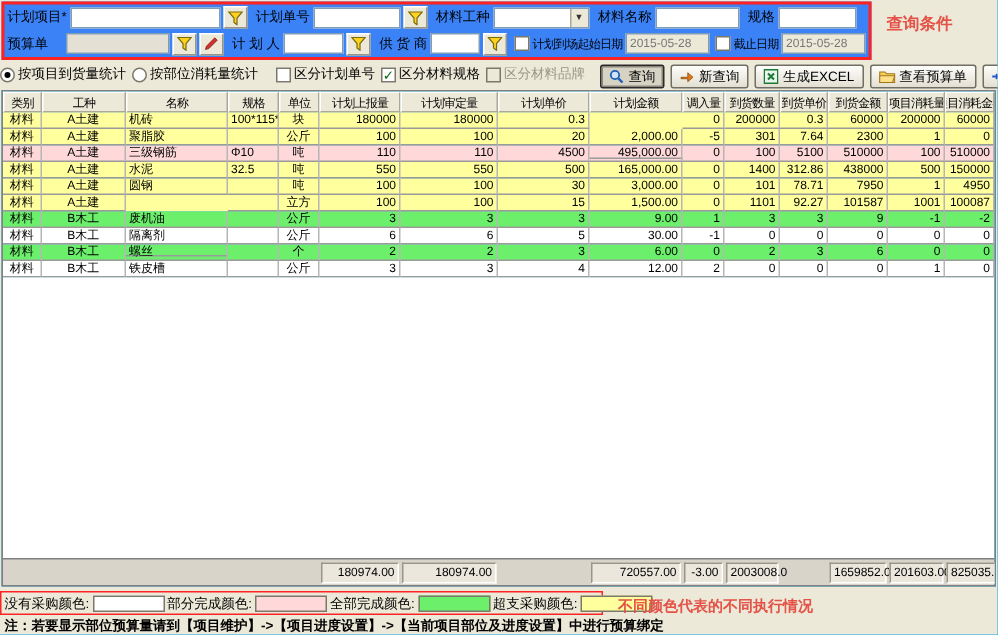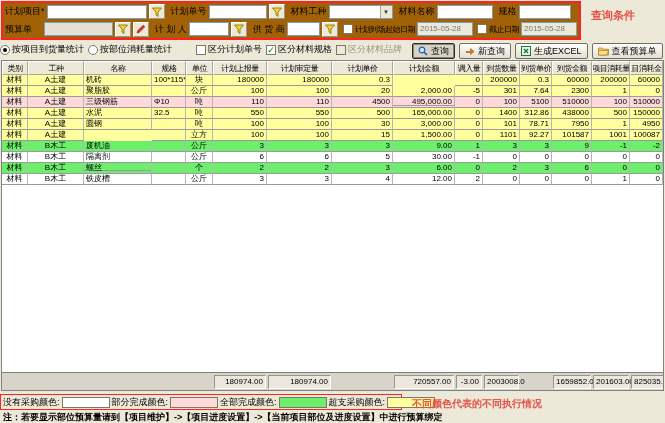--- a/index.html
+++ b/index.html
@@ -5,21 +5,21 @@
   * { box-sizing: border-box; }
   html,body { margin:0; padding:0; }
   body {
     width:665px; height:423px; position:relative; overflow:hidden;
     background:#ece9d8; font-family:"Liberation Sans", sans-serif;
     font-size:10px; color:#000;
   }
   
   .query-panel {
     position:absolute; top:1px; left:1px; width:580px; height:39px;
-    border:2px solid #f22; background:#a16207;
+    border:2px solid #f22; background:#3b82f6;
     display:flex; flex-direction:column; justify-content:space-around;
   }
   .qrow { display:flex; align-items:center; padding:0 2px; gap:2px; white-space:nowrap; height:16px; }
   .qlabel { font-size:9px; flex:0 0 auto; }
   .tb {
     height:14px; border:1px solid #7f9db9; background:#fff;
     font-size:9px; padding:0 2px; flex:0 1 auto; min-width:24px;
   }
   .tb.dis { background:#e4e0d4; }
   .lookup-btn, .pen-btn {
@@ -153,21 +153,21 @@
 
 <div class="toolbar">
   <span class="opt">
     <span class="radio on"></span>
     <span>按项目到货量统计</span>
   </span>
   <span class="opt">
     <span class="radio"></span>
     <span>按部位消耗量统计</span>
   </span>
-  <span class="opt" style="margin-left:20px">
+  <span class="opt" style="margin-left:8px">
     <span class="chk"></span>
     <span>区分计划单号</span>
   </span>
   <span class="opt">
     <span class="chk">✓</span>
     <span>区分材料规格</span>
   </span>
   <span class="opt dis">
     <span class="chk dis"></span>
     <span>区分材料品牌</span>

